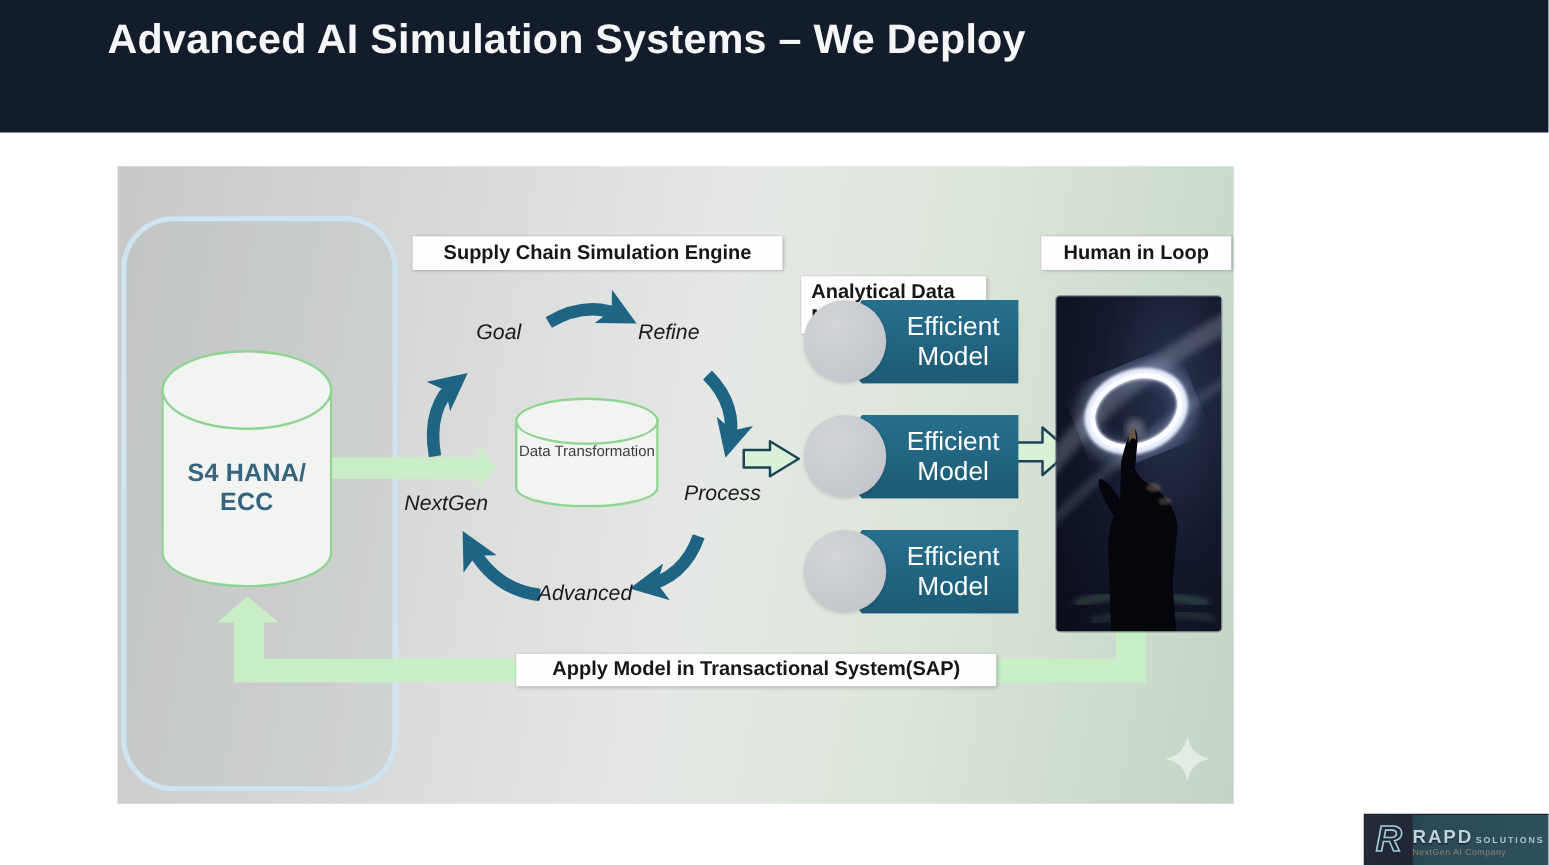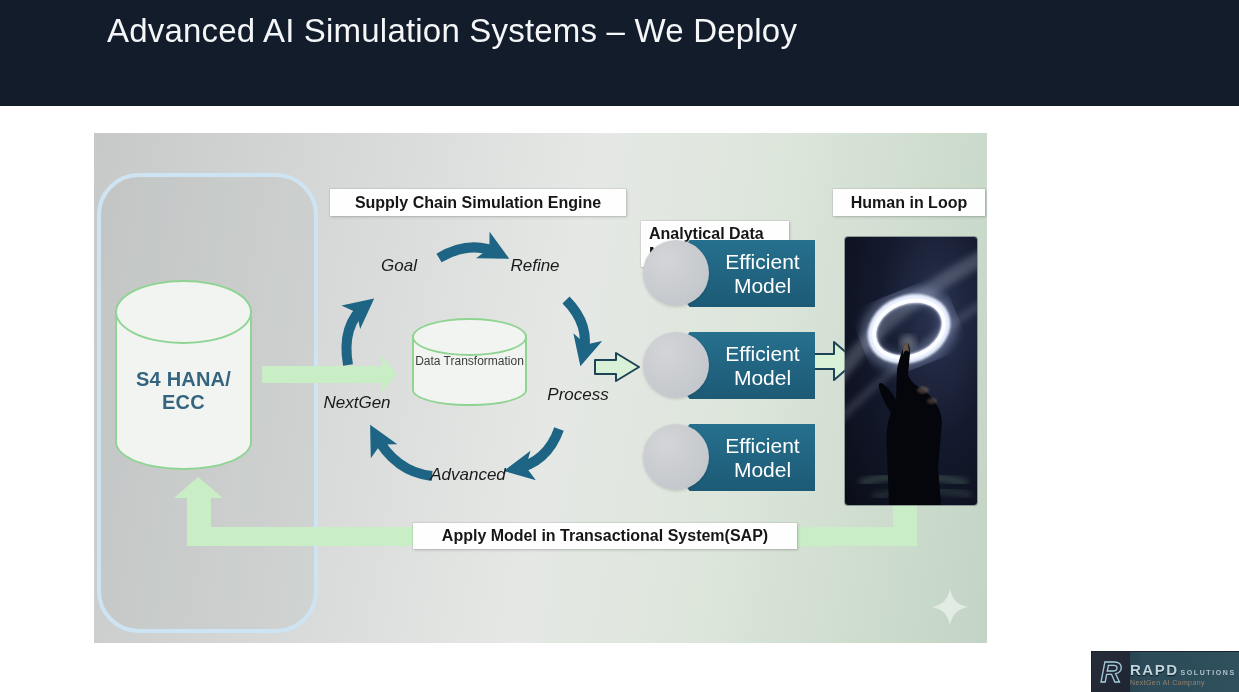--- a/index.html
+++ b/index.html
@@ -1,33 +1,33 @@
 <!DOCTYPE html>
 <html><head>
 <meta charset="utf-8">
 <style>
   html,body{margin:0;padding:0;background:#fff;}
   .slide{position:relative;width:1239px;height:692px;background:#ffffff;overflow:hidden;
          font-family:"Liberation Sans",sans-serif;}
   
   .header{position:absolute;left:0;top:0;width:1239px;height:106px;background:#121c2b;}
-  .header h1{position:absolute;left:107px;top:12px;margin:0;font-size:33px;font-weight:400;
+  .header h1{position:absolute;left:86px;top:12px;margin:0;font-size:33px;font-weight:700;
              letter-spacing:.2px;color:#f4f6f8;}
   
   .panel{position:absolute;left:94px;top:133px;width:893px;height:510px;
          background:linear-gradient(100deg,#c6c9c8 0%,#d8dbd9 30%,#e5e8e5 52%,#dde6db 70%,#c9d9ca 92%,#c3d4c6 100%);}
   .svg-layer{position:absolute;left:0;top:0;width:893px;height:510px;}
   
   .src-container{position:absolute;left:3px;top:40px;width:213px;height:452px;
                  border:4px solid #cfe4f2;border-radius:42px;background:rgba(178,182,180,0.22);}
   
   .cyl{position:absolute;}
   .cyl .cyl-body{position:absolute;left:0;right:0;background:#f2f4f2;border:2px solid #8fd492;border-top:none;}
   .cyl .cyl-top{position:absolute;left:0;right:0;background:#f2f4f2;border:2px solid #8fd492;border-radius:50%;}
-  .cyl-s4{left:21px;top:147px;width:137px;height:190px;}
+  .cyl-s4{left:35px;top:147px;width:137px;height:190px;}
   .cyl-s4 .cyl-top{top:0;height:60px;}
   .cyl-s4 .cyl-body{top:30px;height:158px;border-radius:0 0 68px 68px / 0 0 28px 28px;}
   .cyl-s4 .cyl-label{position:absolute;left:0;width:100%;top:88px;text-align:center;
                      font-size:20px;font-weight:600;color:#35647f;letter-spacing:.2px;}
   .cyl-dt{left:318px;top:185px;width:115px;height:88px;}
   .cyl-dt .cyl-top{top:0;height:34px;}
   .cyl-dt .cyl-body{top:17px;height:69px;border-radius:0 0 56px 56px / 0 0 16px 16px;}
   .cyl-dt .cyl-label{position:absolute;left:0;width:100%;top:36px;text-align:center;
                      font-size:12px;color:#3d3d3d;}
   

